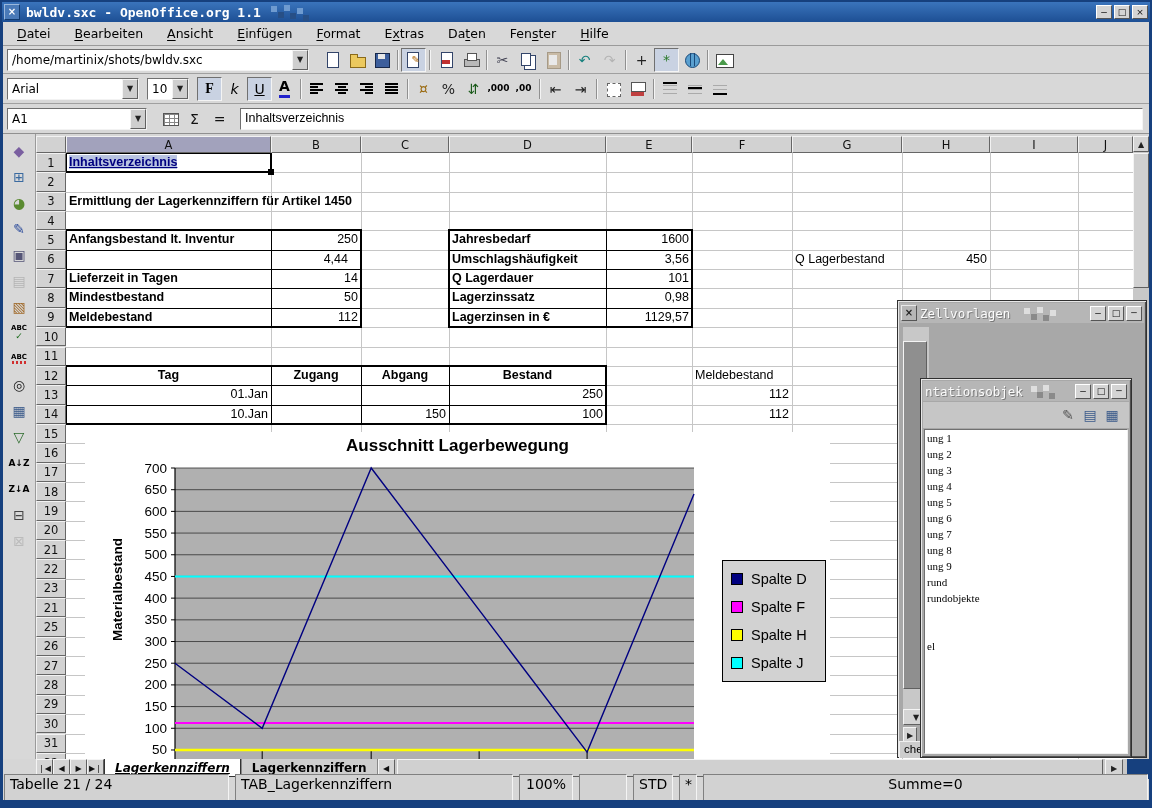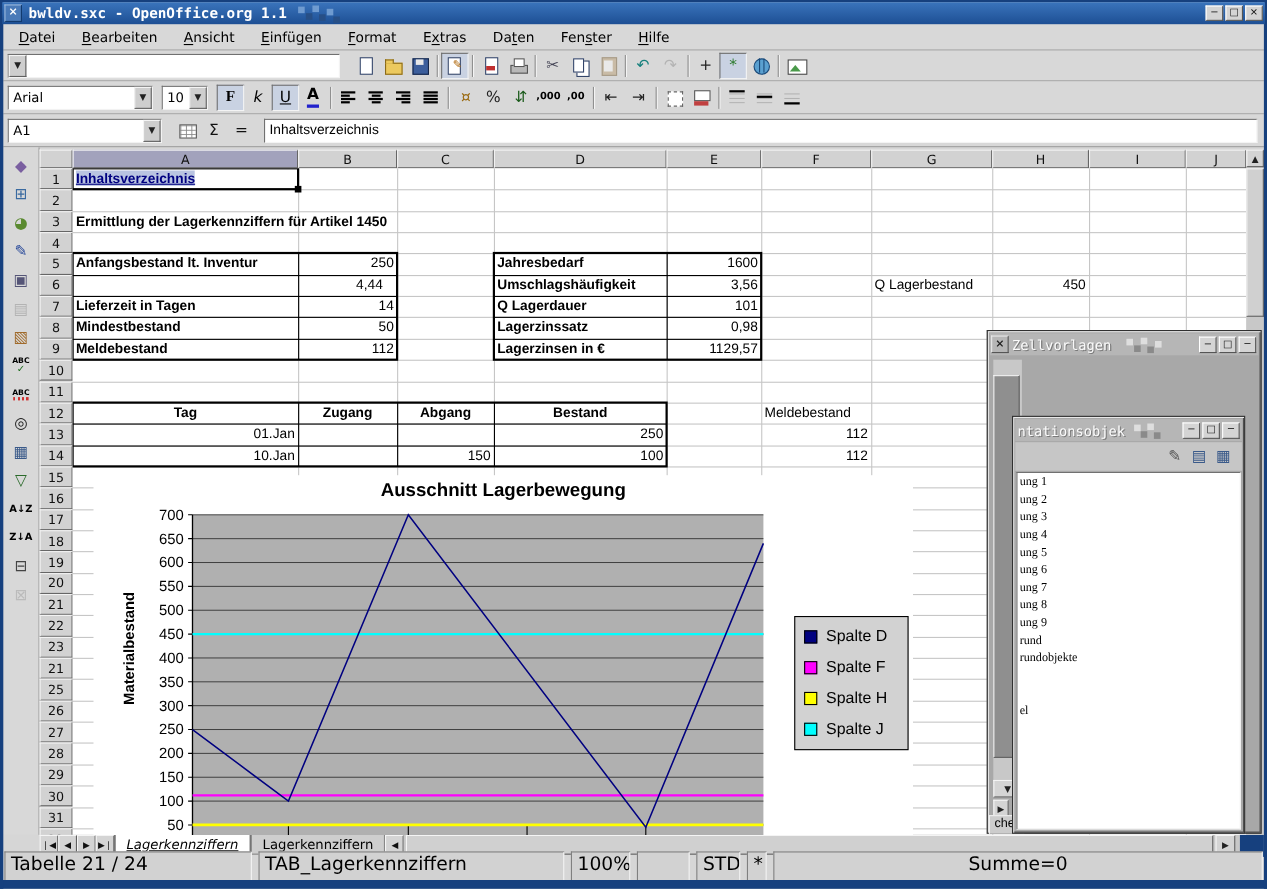--- a/index.html
+++ b/index.html
@@ -148,28 +148,28 @@
   .stl-item{height:16px;line-height:16px;font-family:Liberation Serif, serif;font-size:11px;
     white-space:nowrap;padding-left:2px;}
   #chen-tab{position:absolute;background:#cccccc;border:1px solid #eee;border-bottom:none;
     font-size:11.5px;padding:1px 4px;font-family:"Liberation Sans",sans-serif;}
   
   #tabrow{position:absolute;left:3px;top:759px;width:1146px;height:20px;background:#d6d6d6;
     display:flex;align-items:flex-start;}
   .tabnav{width:17px;height:18px;background:#d4d4d4;border:1px solid #f4f4f4;border-right-color:#606060;
     border-bottom-color:#606060;font-size:8px;display:flex;align-items:center;justify-content:center;color:#111;}
   .sheet-tab{height:18px;padding:1px 10px;font-size:12px;border:1px solid #888;border-top:none;
-    background:#cecece;display:flex;align-items:center;}
+    background:#cecece;display:flex;align-items:center;font-weight:bold;}
   .sheet-tab.active{background:#fff;font-style:italic;text-decoration:underline;border:1px solid #333;border-top:none;}
   #hscroll{flex:1;height:18px;position:relative;background:#c8c8c8;}
   
   #statusbar{position:absolute;left:3px;top:781px;width:1146px;height:19px;background:#d6d6d6;
     display:flex;align-items:center;}
   .sfield{height:33px;background:#d2d2d2;border:1px solid #808080;border-right-color:#f4f4f4;
-    border-bottom-color:#f4f4f4;padding:1px 5px;font-size:17px;white-space:nowrap;overflow:hidden;}
+    border-bottom-color:#f4f4f4;padding:1px 5px;font-size:14px;white-space:nowrap;overflow:hidden;}
 </style>
 </head>
 <body>
 
 <div id="frame">
   <div class="frame-edge" style="left:0;top:0;width:1152px;height:2px;"></div>
   <div class="frame-edge" style="left:0;top:800px;width:1152px;height:8px;"></div>
   <div class="frame-edge" style="left:0;top:0;width:3px;height:808px;"></div>
   <div class="frame-edge" style="left:1149px;top:0;width:3px;height:808px;"></div>
 
@@ -198,20 +198,21 @@
       <div class="menu-item"><u>E</u>infügen</div>
       <div class="menu-item"><u>F</u>ormat</div>
       <div class="menu-item">E<u>x</u>tras</div>
       <div class="menu-item">Da<u>t</u>en</div>
       <div class="menu-item">Fen<u>s</u>ter</div>
       <div class="menu-item"><u>H</u>ilfe</div>
     </div>
 
   <div id="funcbar">
     <div class="combo" style="width:302px;margin-left:4px;">
+      <div class="val">/home/martinix/shots/bwldv.sxc</div>
       <div class="drop-btn">▼</div>
     </div>
     <div id="funcbar-icons" style="display:flex;align-items:center;margin-left:10px;">
         <div class="tbtn">
           <div class="shp shp-page"></div>
         </div>
         <div class="tbtn">
           <div class="shp shp-folder"></div>
         </div>
         <div class="tbtn">

